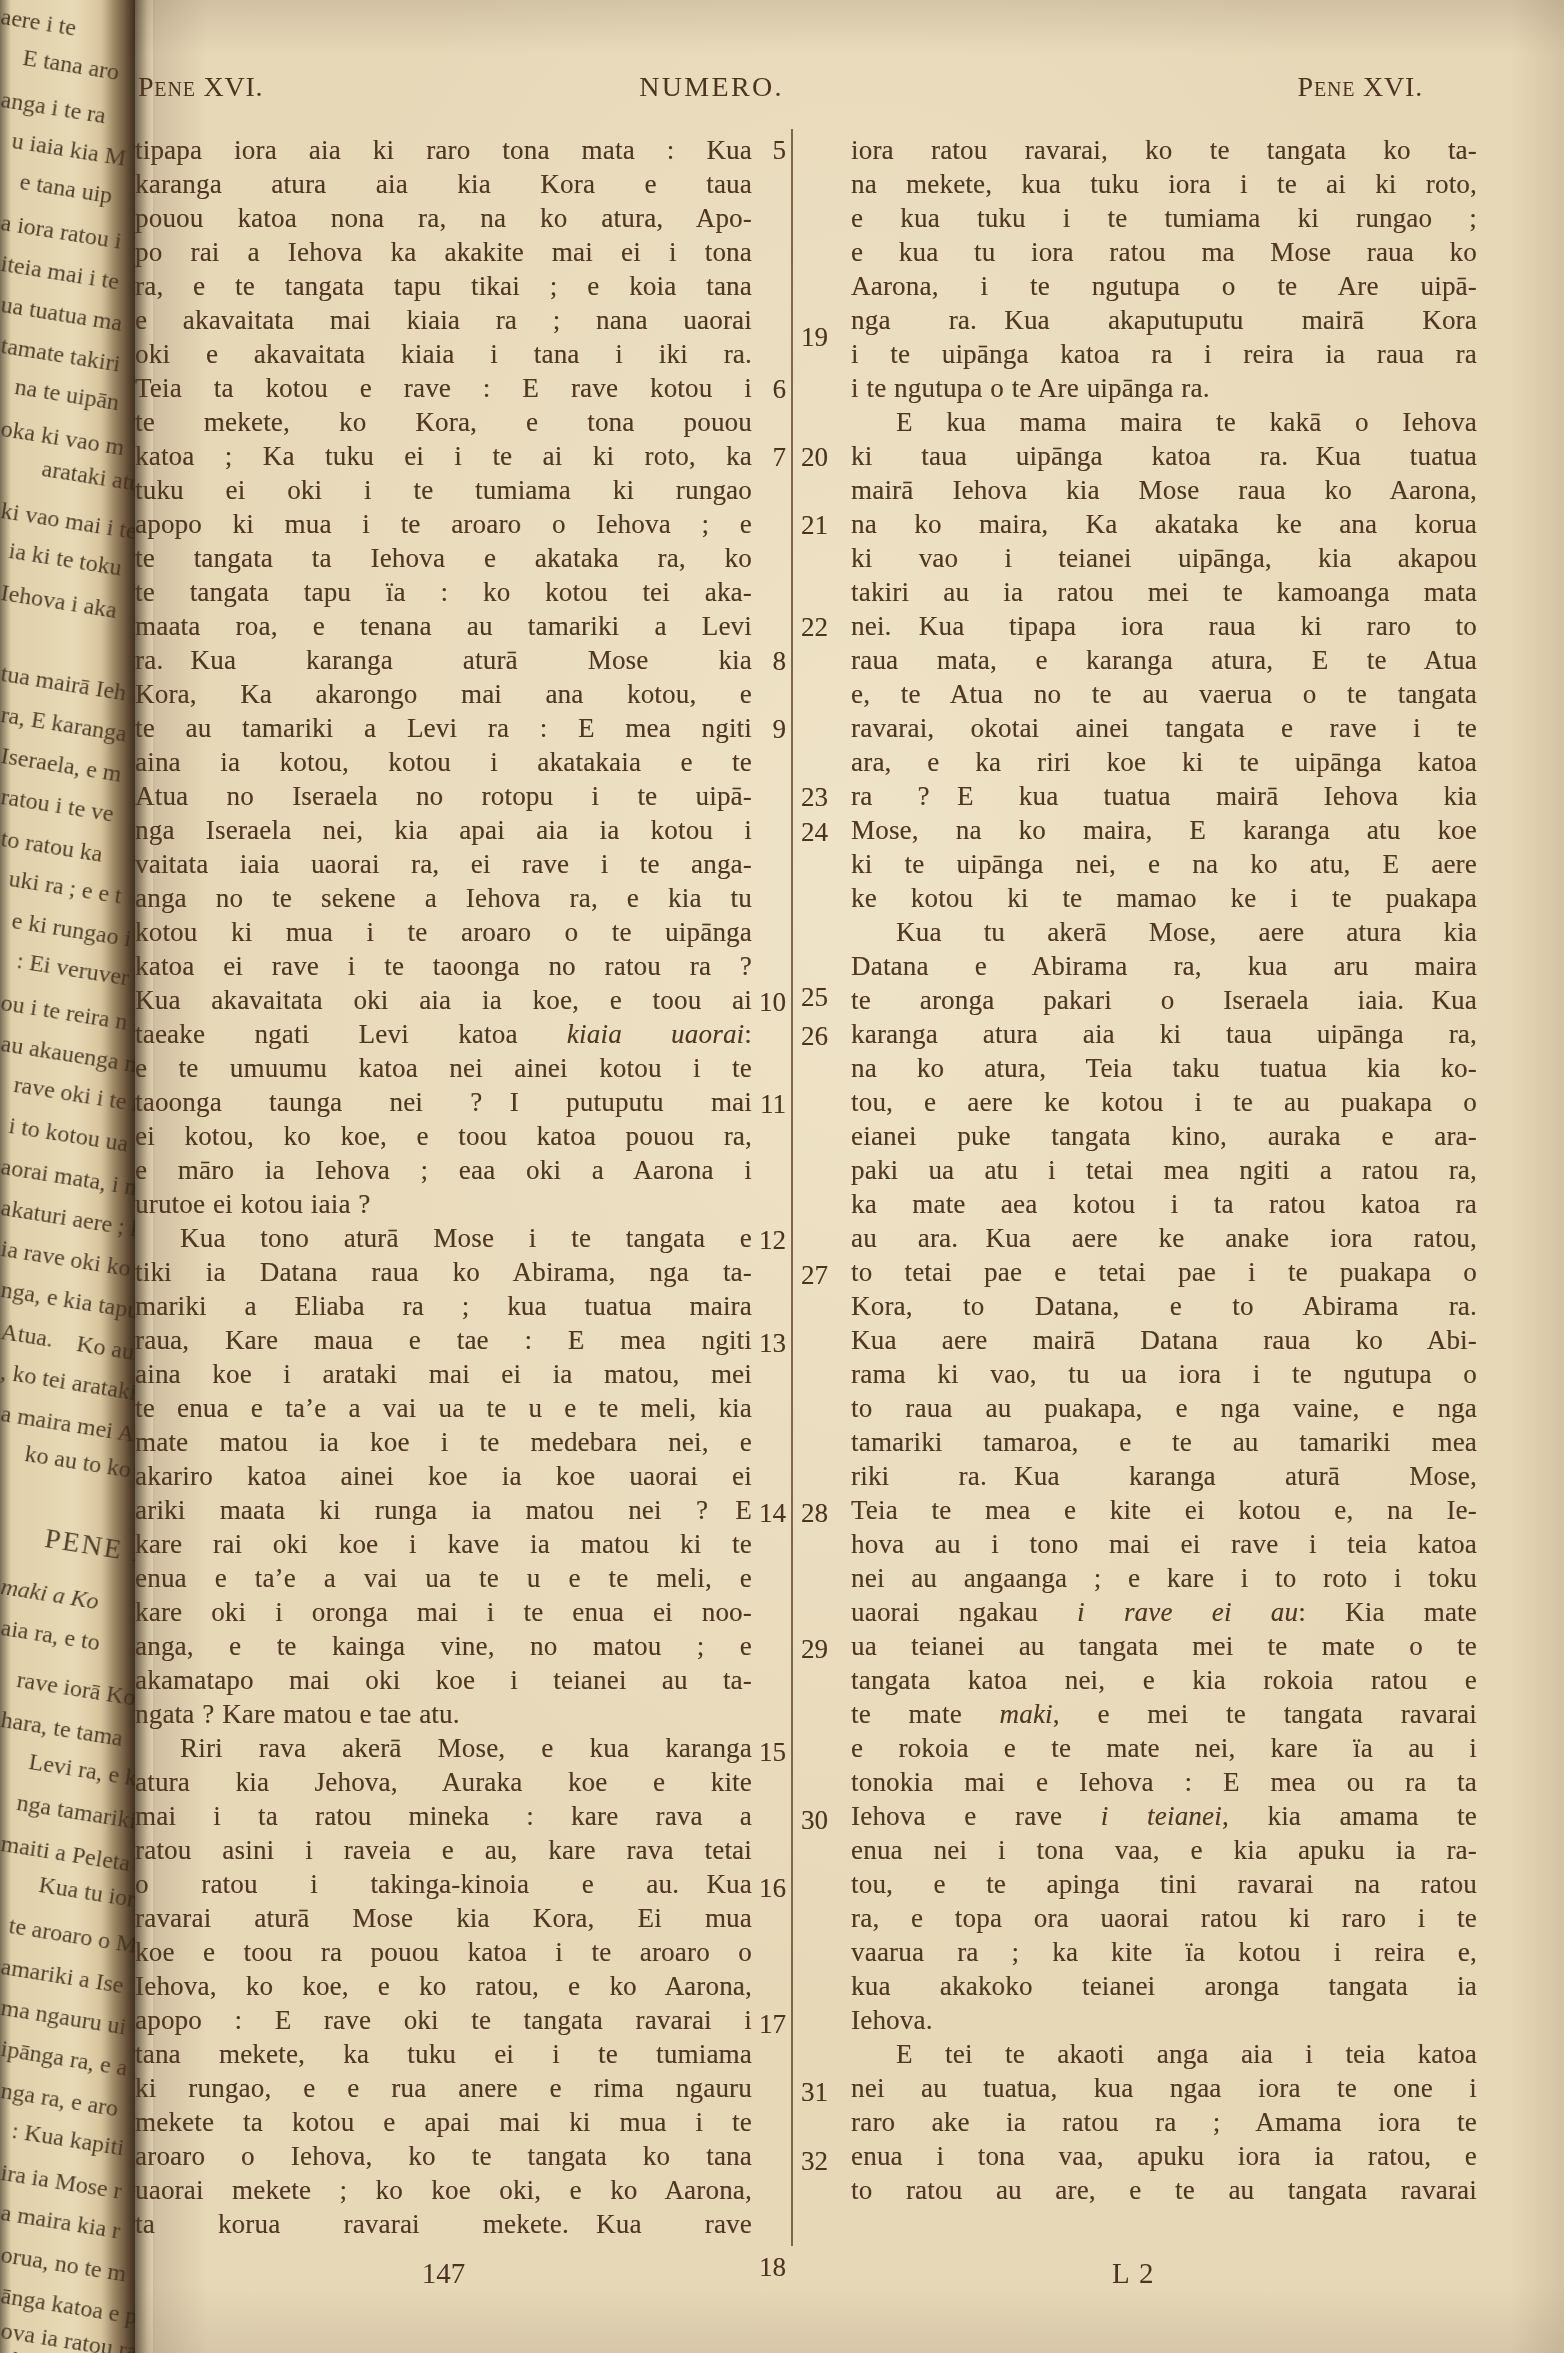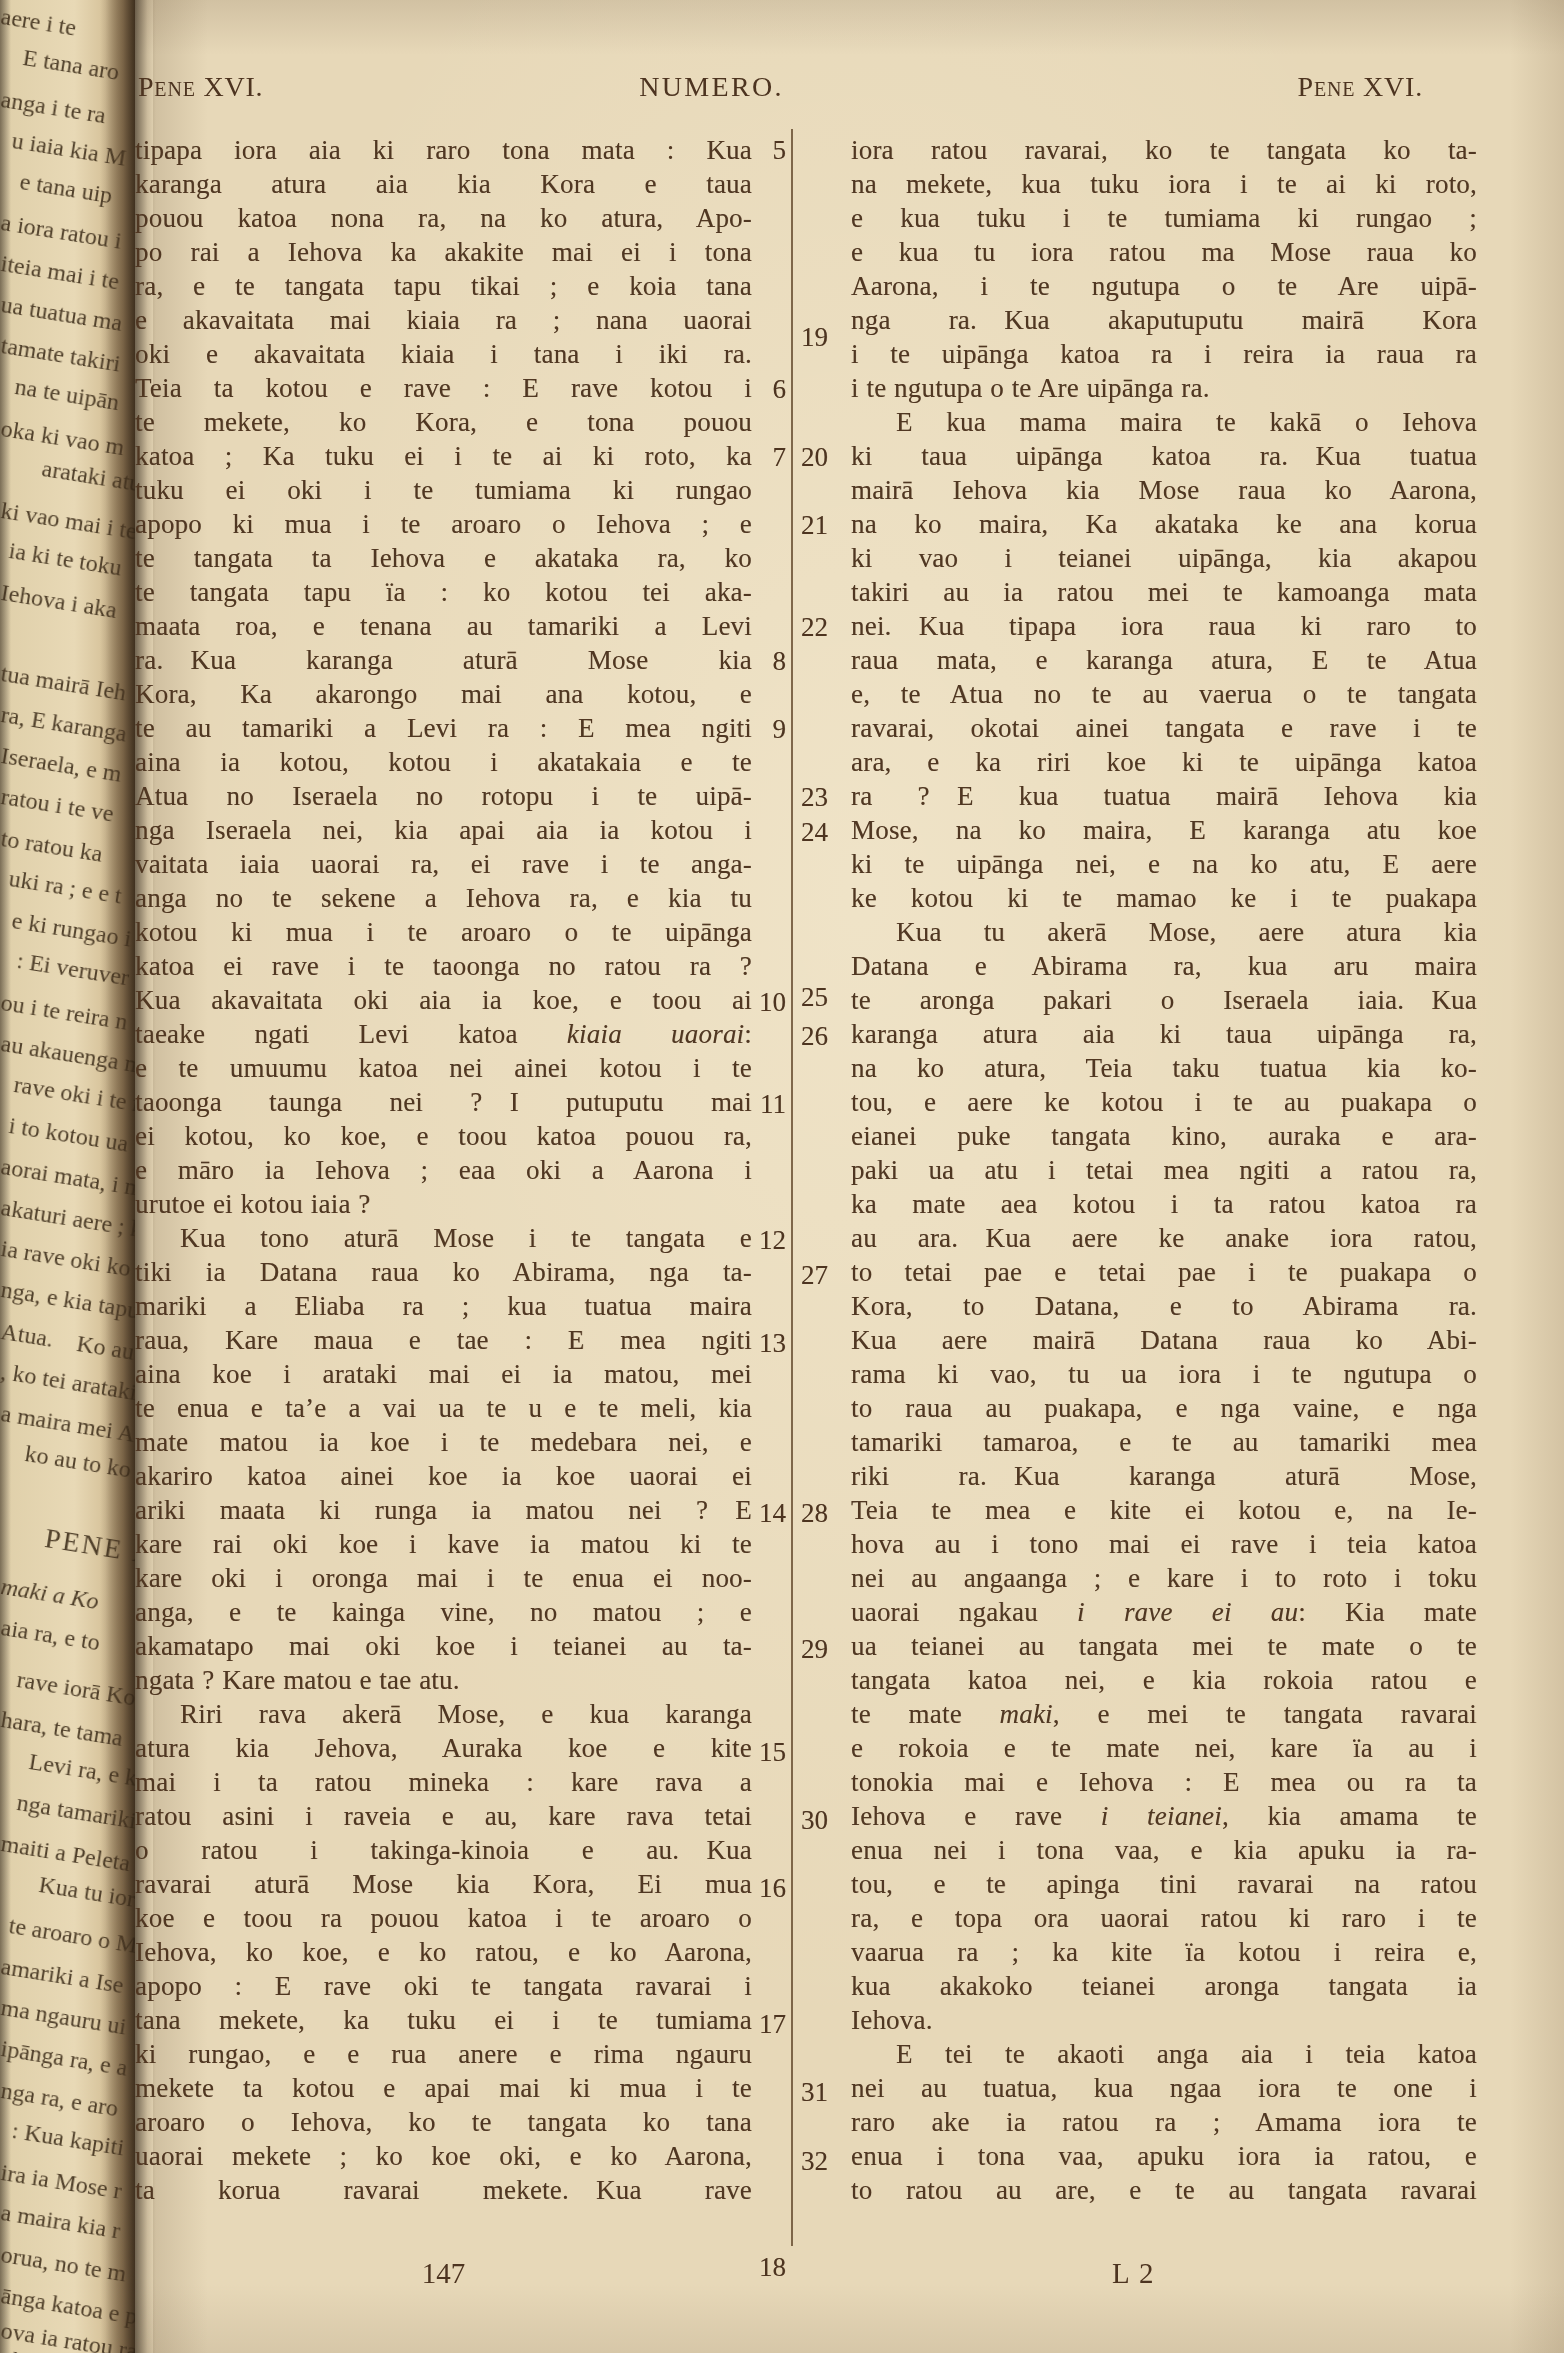--- a/index.html
+++ b/index.html
@@ -178,20 +178,21 @@
       <div class="line indent">Kua tono aturā Mose i te tangata e</div>
       <div class="line">tiki ia Datana raua ko Abirama, nga ta-</div>
       <div class="line">mariki a Eliaba ra ; kua tuatua maira</div>
       <div class="line">raua, Kare maua e tae : E mea ngiti</div>
       <div class="line">aina koe i arataki mai ei ia matou, mei</div>
       <div class="line">te enua e ta’e a vai ua te u e te meli, kia</div>
       <div class="line">mate matou ia koe i te medebara nei, e</div>
       <div class="line">akariro katoa ainei koe ia koe uaorai ei</div>
       <div class="line">ariki maata ki runga ia matou nei ? E</div>
       <div class="line">kare rai oki koe i kave ia matou ki te</div>
+      <div class="line">enua e ta’e a vai ua te u e te meli, e</div>
       <div class="line">kare oki i oronga mai i te enua ei noo-</div>
       <div class="line">anga, e te kainga vine, no matou ; e</div>
       <div class="line">akamatapo mai oki koe i teianei au ta-</div>
       <div class="line end">ngata ? Kare matou e tae atu.</div>
       <div class="line indent">Riri rava akerā Mose, e kua karanga</div>
       <div class="line">atura kia Jehova, Auraka koe e kite</div>
       <div class="line">mai i ta ratou mineka : kare rava a</div>
       <div class="line">ratou asini i raveia e au, kare rava tetai</div>
       <div class="line">o ratou i takinga-kinoia e au. Kua</div>
       <div class="line">ravarai aturā Mose kia Kora, Ei mua</div>

